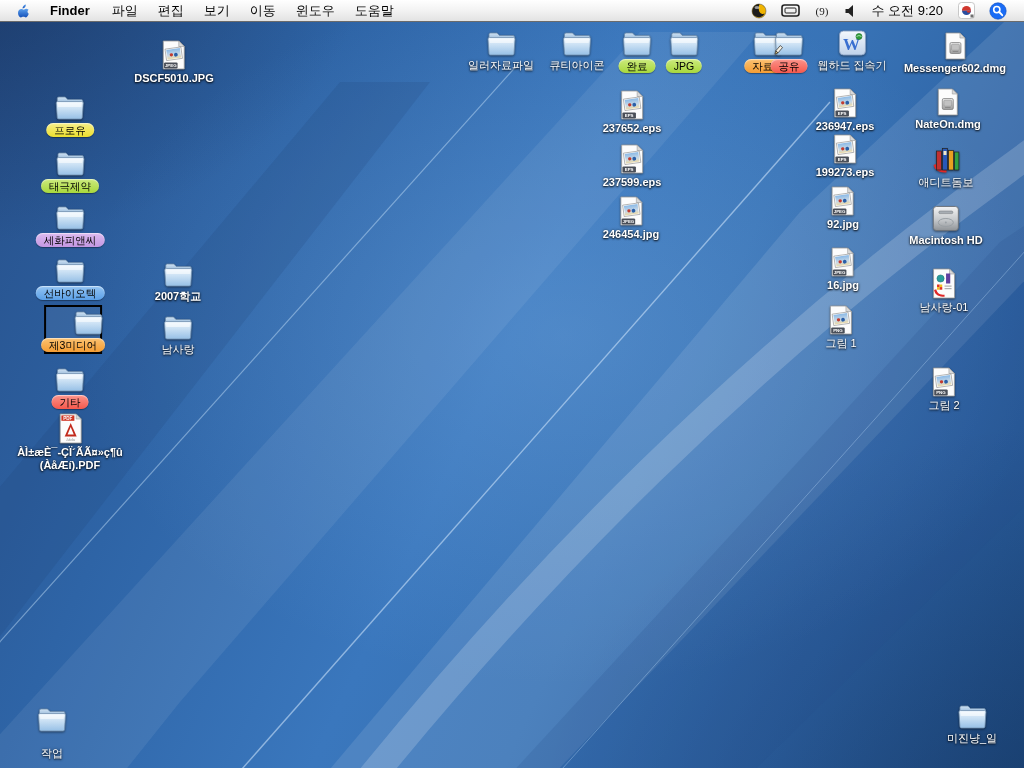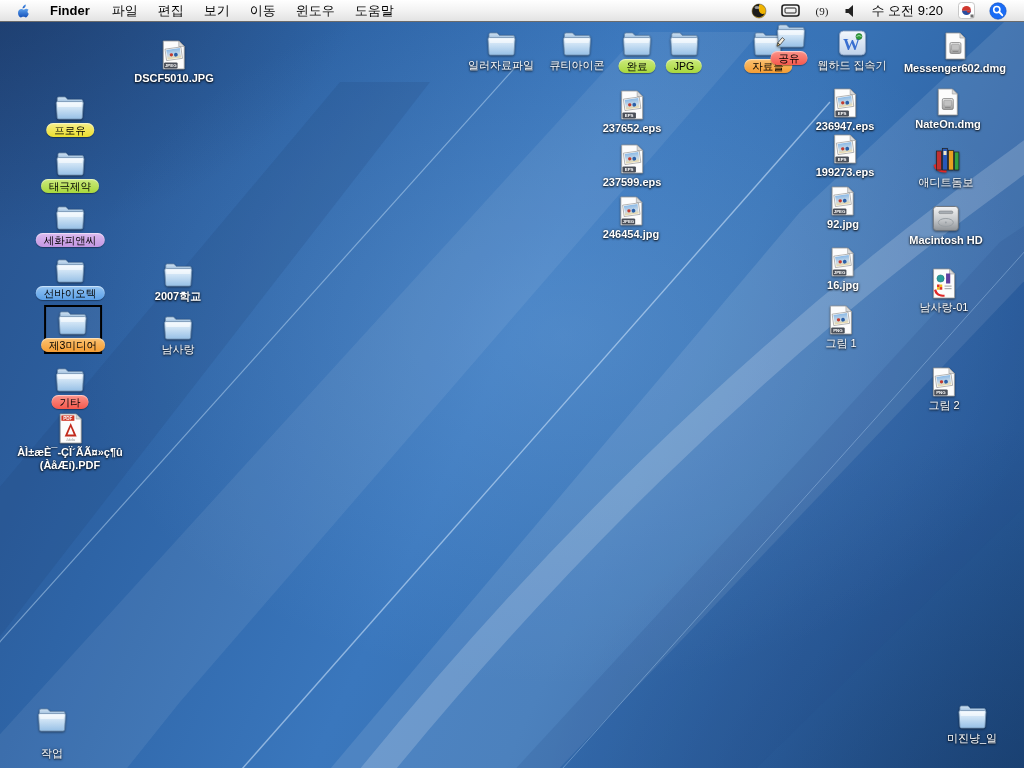--- a/index.html
+++ b/index.html
@@ -237,21 +237,21 @@
               <stop offset="0.5" stop-color="#c3dcf2"></stop>
               <stop offset="1" stop-color="#97c0e6"></stop>
   </linearGradient>
  </defs>
  <path d="M4 7 L4 4.5 Q4 3 5.5 3 L12 3 L14.5 5.5 L28 5.5 Q29.5 5.5 29.5 7 L29.5 10 L4 10 Z" fill="url(#fgB)" stroke="#6d8cab" stroke-width="0.8"></path>
  <path d="M3 9 Q3 7.5 4.5 7.5 L28.5 7.5 Q30 7.5 30 9 L29 23.5 Q28.9 25 27.4 25 L5.6 25 Q4.1 25 4 23.5 Z" fill="url(#fgF)" stroke="#7492b1" stroke-width="0.8"></path>
  <path d="M4.5 9 L28.5 9 L28.2 13 L4.8 13 Z" fill="rgba(255,255,255,0.55)"></path>
 </svg></div>
       <span class="lbl pill pill-blue">선바이오텍</span>
     </div>
-    <div class="dicon" title="제3미디어" style="left: 73px; top: 287px;">
+    <div class="dicon" title="제3미디어" style="left: 73px; top: 287px; align-items: flex-end;">
       <div class="sel-box"></div>
       <div class="glyph">
 <svg width="33" height="27" viewBox="0 0 33 27">
  <defs>
   <linearGradient id="fgB" x1="0" y1="0" x2="0" y2="1">
    <stop offset="0" stop-color="#cfe2f3"></stop>
               <stop offset="1" stop-color="#8fb3d6"></stop>
   </linearGradient>
   <linearGradient id="fgF" x1="0" y1="0" x2="0" y2="1">
    <stop offset="0" stop-color="#eef6fd"></stop>
@@ -432,21 +432,21 @@
               <stop offset="0.5" stop-color="#c3dcf2"></stop>
               <stop offset="1" stop-color="#97c0e6"></stop>
   </linearGradient>
  </defs>
  <path d="M4 7 L4 4.5 Q4 3 5.5 3 L12 3 L14.5 5.5 L28 5.5 Q29.5 5.5 29.5 7 L29.5 10 L4 10 Z" fill="url(#fgB)" stroke="#6d8cab" stroke-width="0.8"></path>
  <path d="M3 9 Q3 7.5 4.5 7.5 L28.5 7.5 Q30 7.5 30 9 L29 23.5 Q28.9 25 27.4 25 L5.6 25 Q4.1 25 4 23.5 Z" fill="url(#fgF)" stroke="#7492b1" stroke-width="0.8"></path>
  <path d="M4.5 9 L28.5 9 L28.2 13 L4.8 13 Z" fill="rgba(255,255,255,0.55)"></path>
 </svg></div>
       <span class="lbl pill pill-orange">자료들</span>
     </div>
-    <div class="dicon" title="공유" style="left: 789px; top: 0; align-items: flex-end;">
+    <div class="dicon" title="공유" style="left: 789px; top: 8px;">
       <div class="glyph">
 <svg width="33" height="27" viewBox="0 0 33 27">
  <defs>
   <linearGradient id="fgB" x1="0" y1="0" x2="0" y2="1">
    <stop offset="0" stop-color="#cfe2f3"></stop>
               <stop offset="1" stop-color="#8fb3d6"></stop>
   </linearGradient>
   <linearGradient id="fgF" x1="0" y1="0" x2="0" y2="1">
    <stop offset="0" stop-color="#eef6fd"></stop>
               <stop offset="0.5" stop-color="#c3dcf2"></stop>

